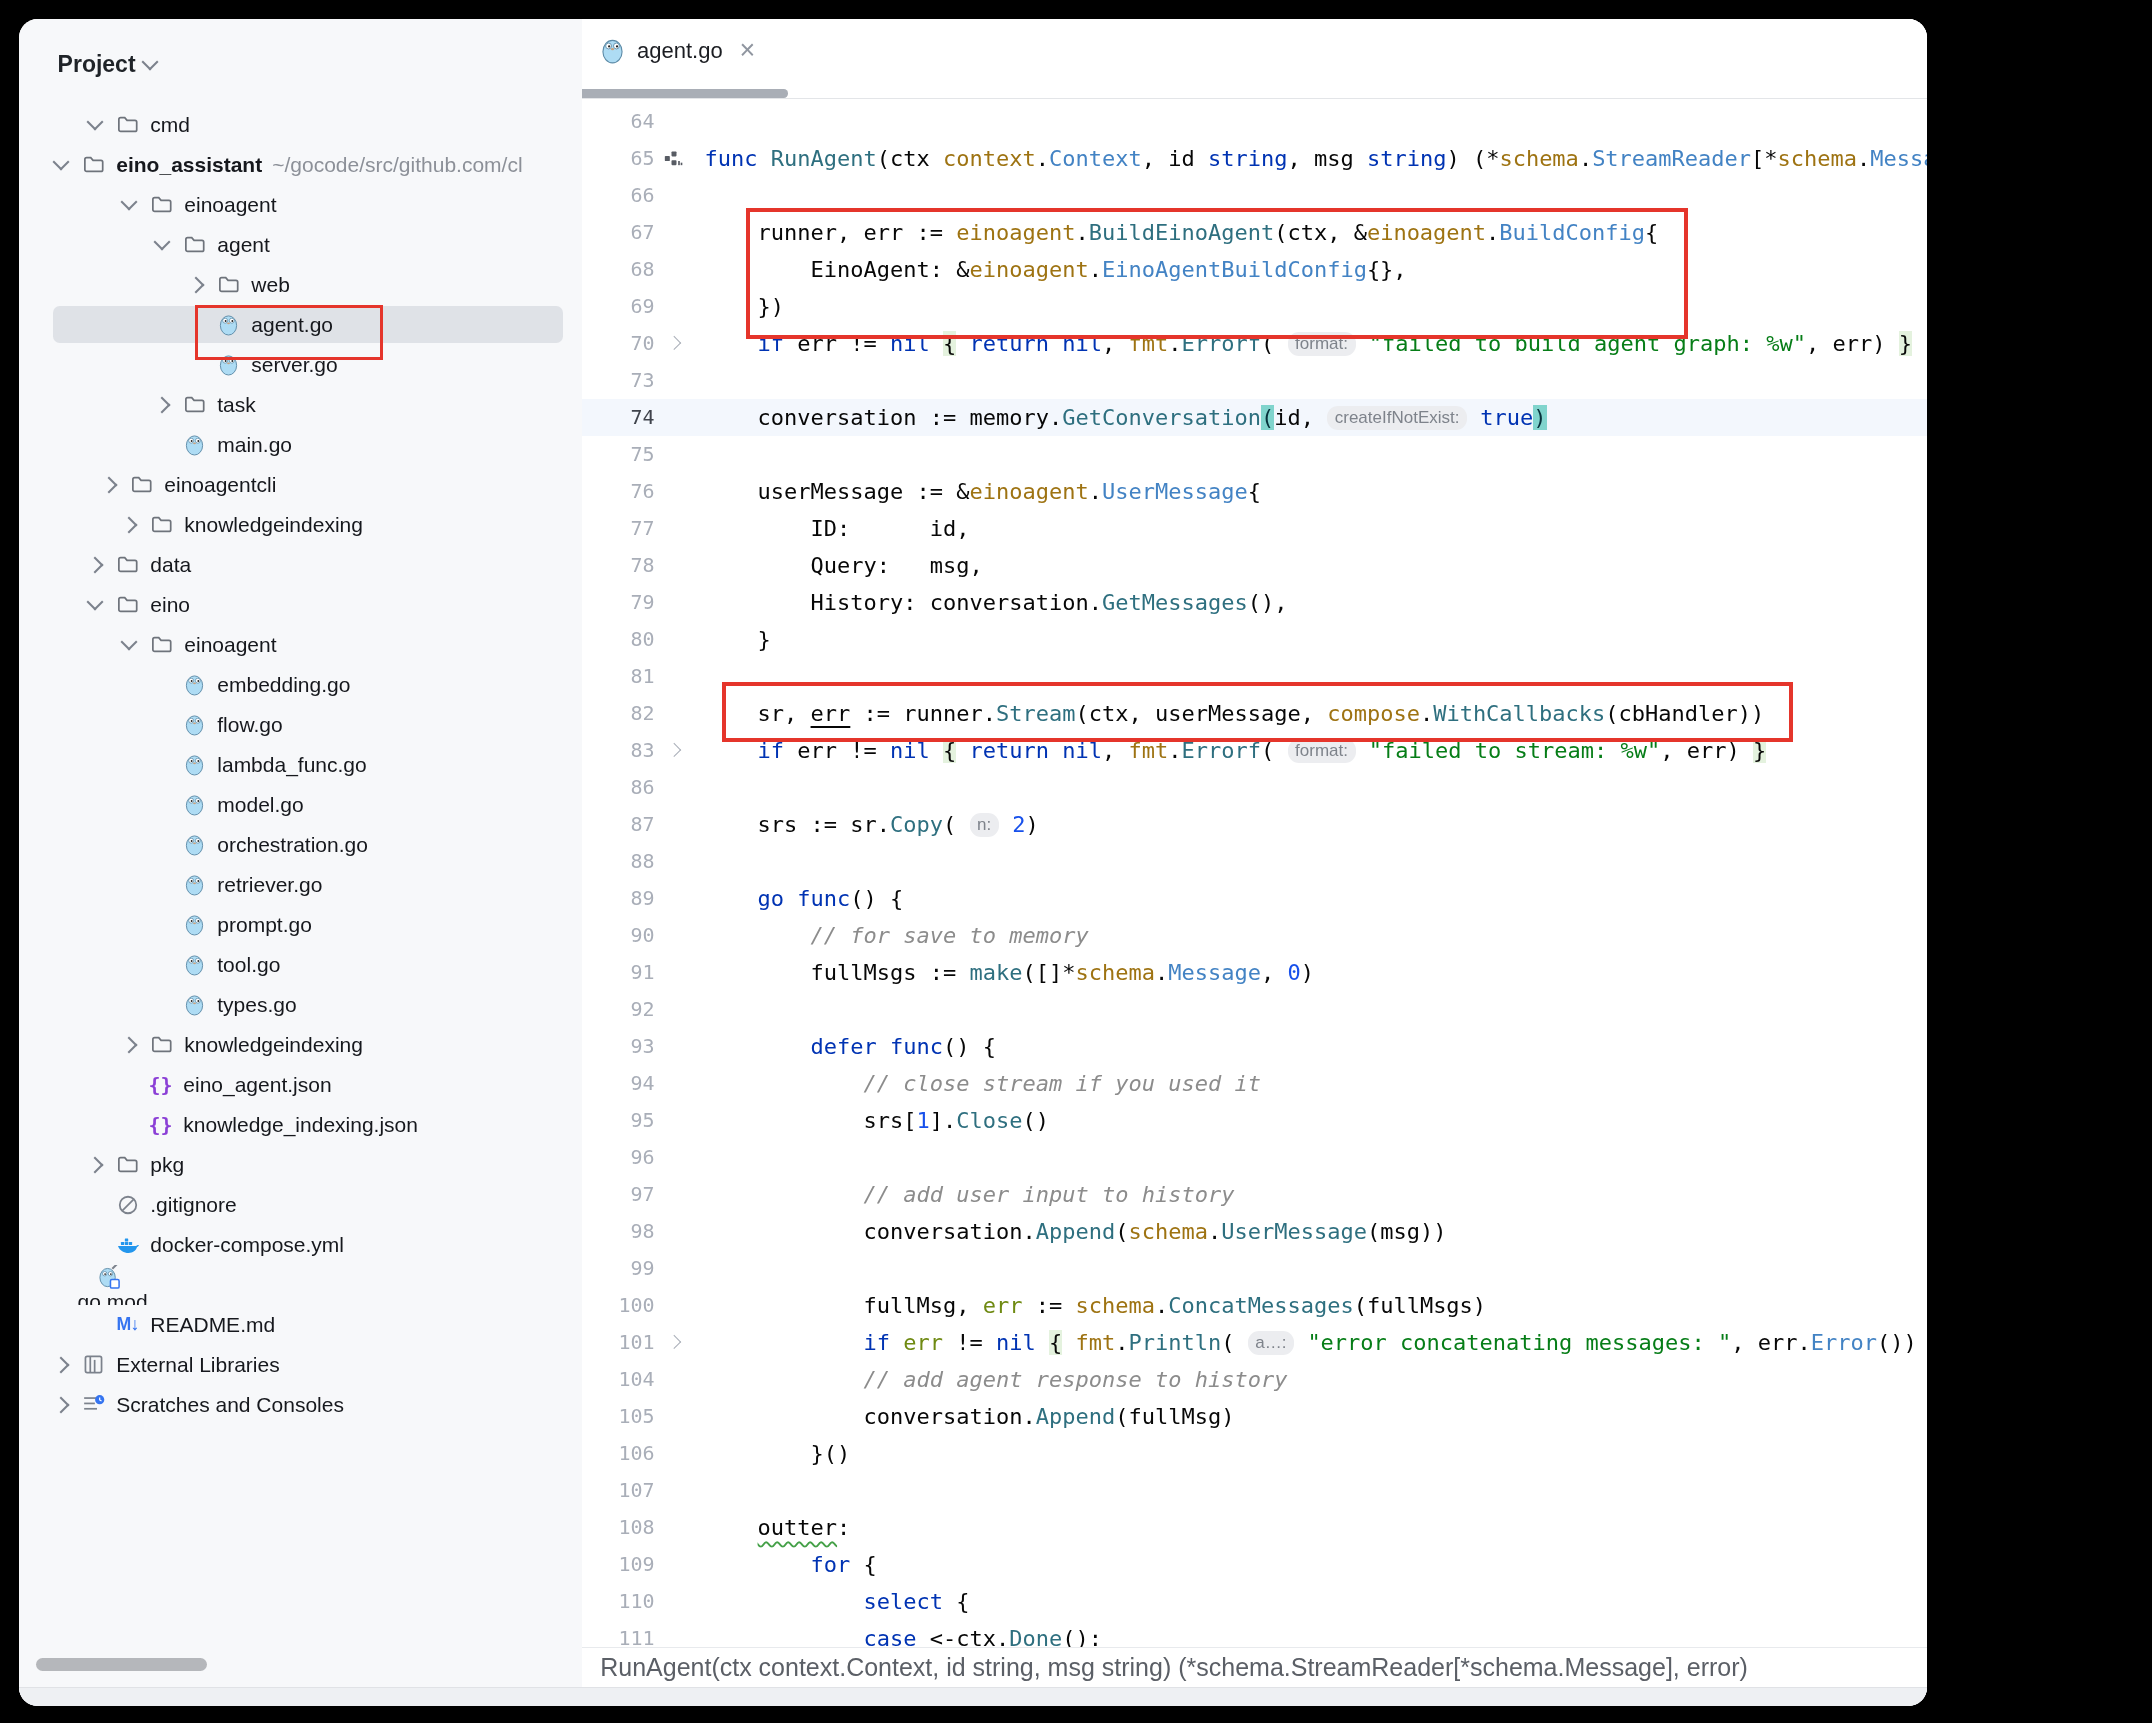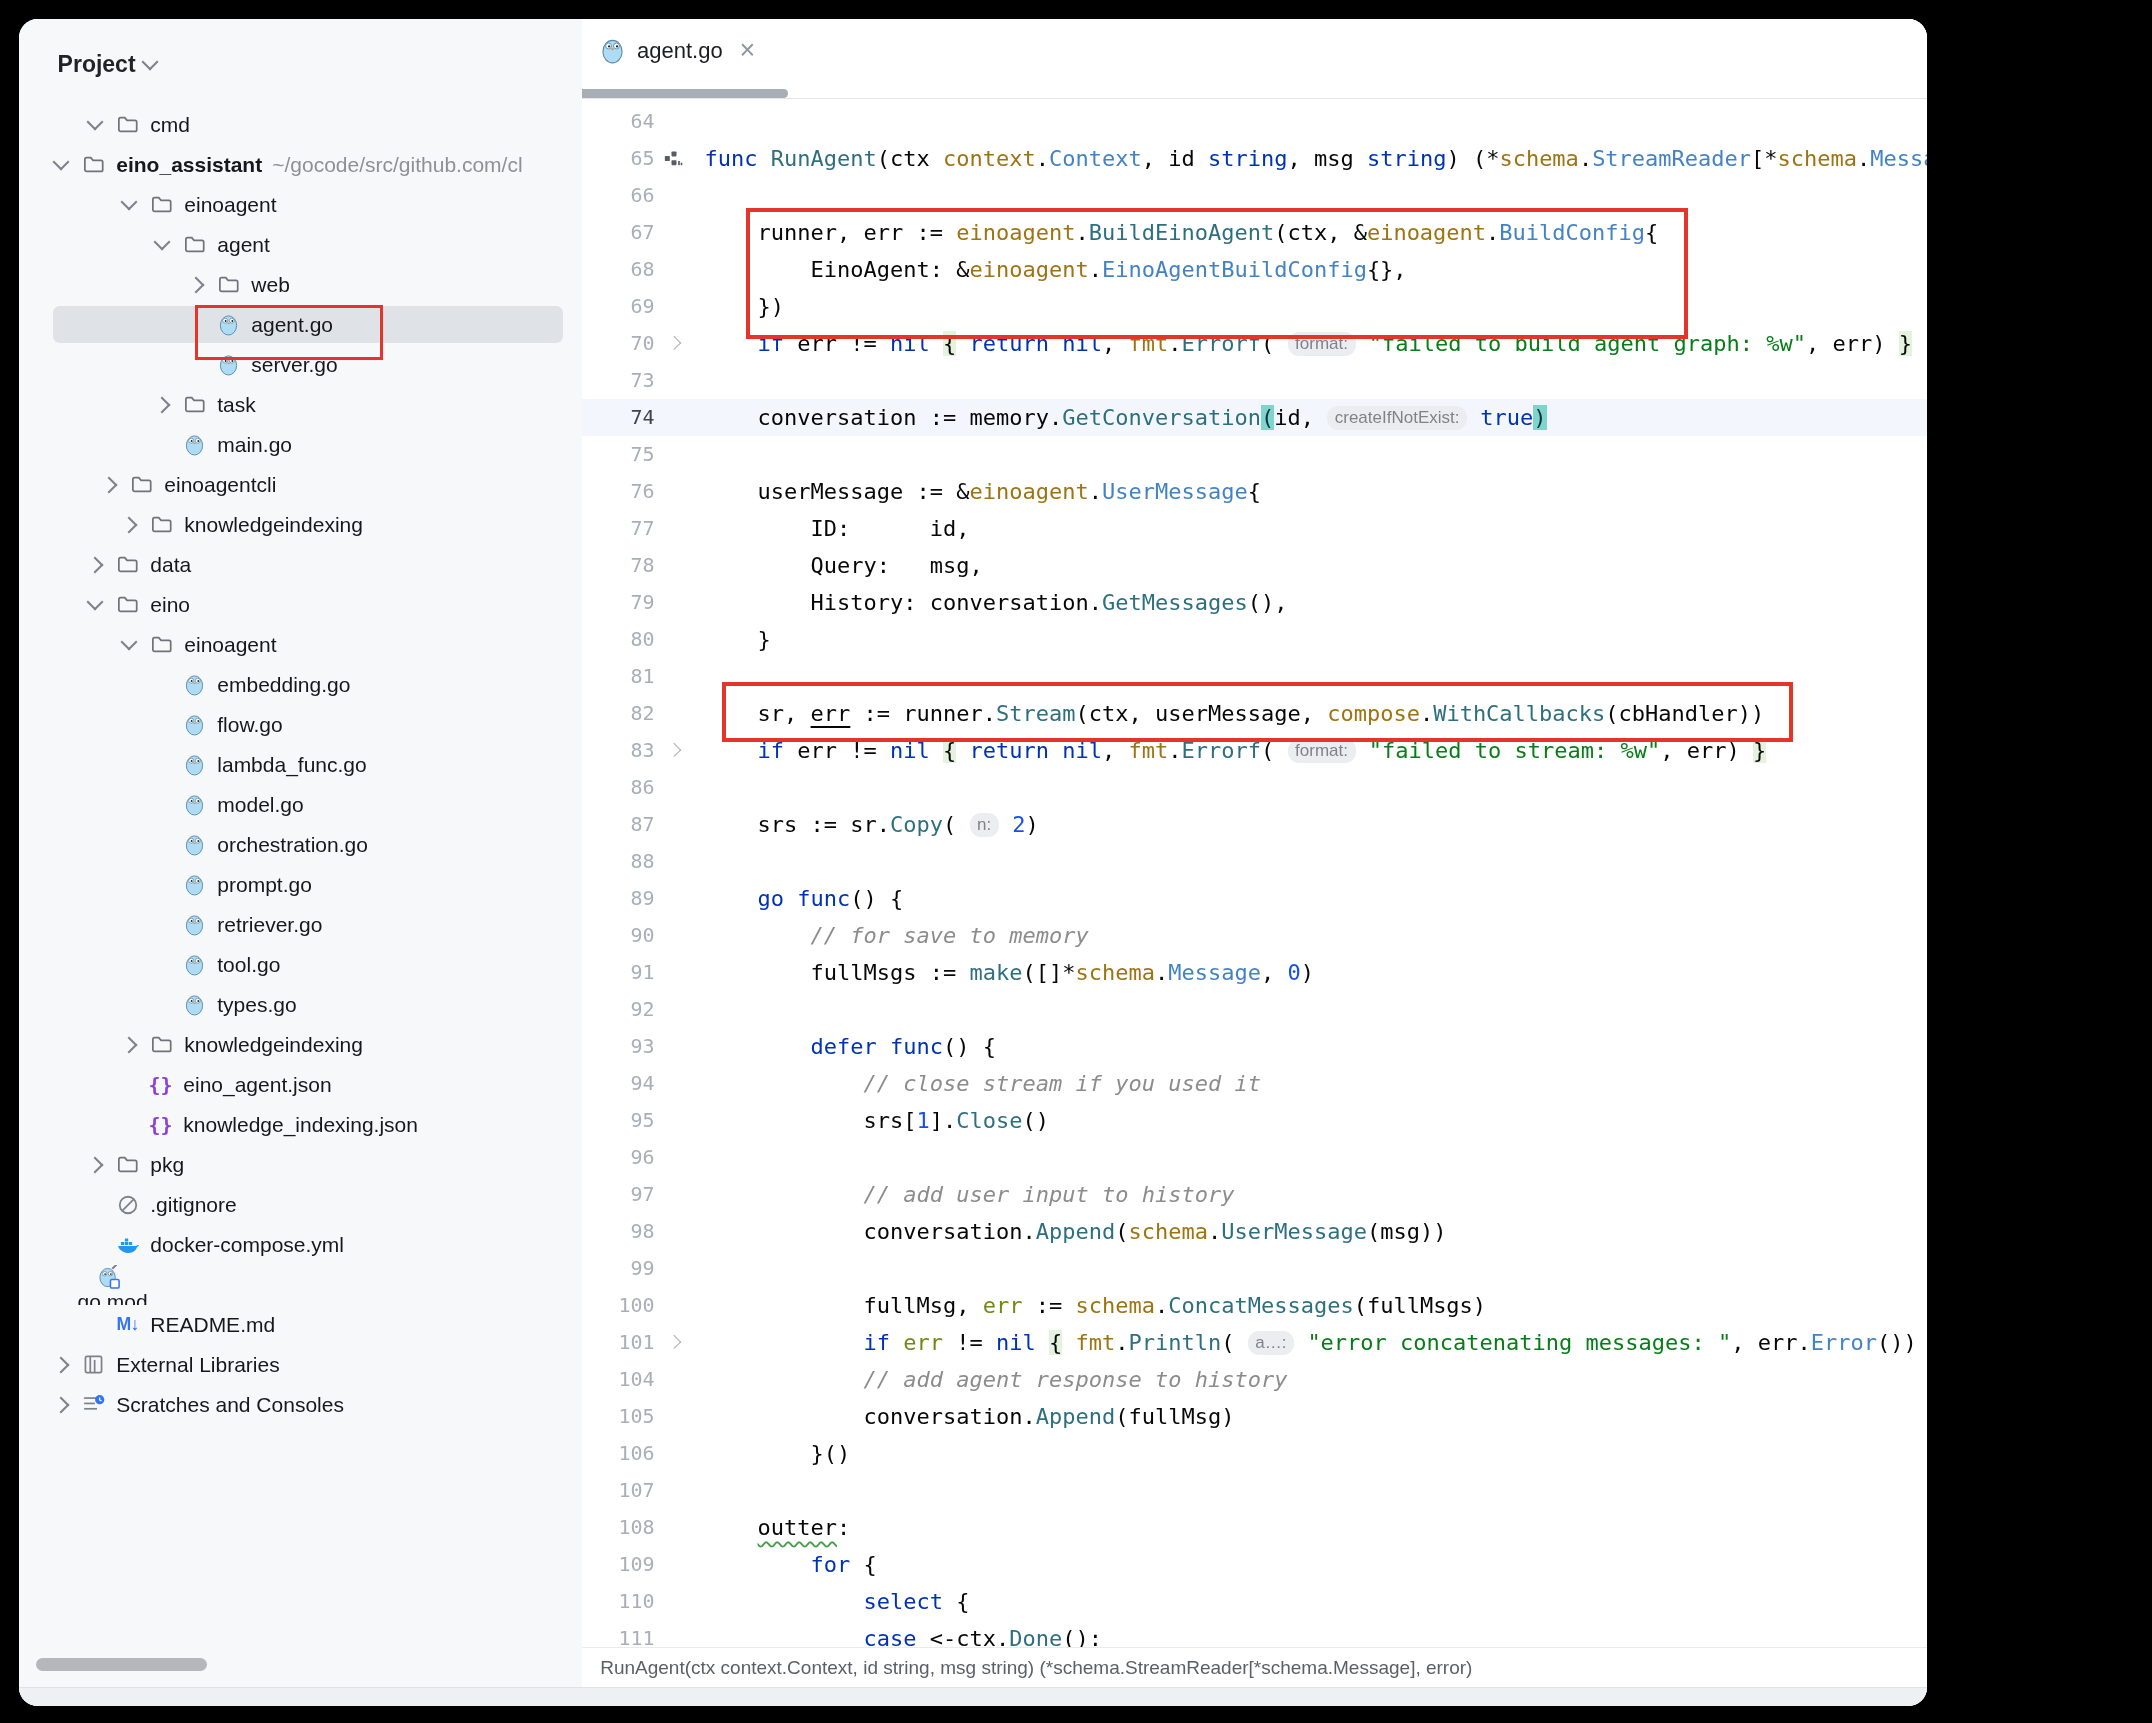--- a/index.html
+++ b/index.html
@@ -51,21 +51,21 @@
   .t-num{color:#1750EB;}
   .t-cmt{color:#8C8C8C;font-style:italic;}
   .t-olv{color:#6F8A12;}
   .t-ghl{background:#E4F2DE;}
   .t-phl{background:#80D4CD;color:#06313B;}
   .t-ule{text-decoration:underline;text-underline-offset:5px;text-decoration-thickness:1.7px;}
   .t-wavy{text-decoration:underline;text-decoration-style:wavy;text-decoration-color:#44A047;text-decoration-thickness:1.7px;text-underline-offset:5.9px;}
   .t-hint{display:inline-block;font-family:"Liberation Sans",sans-serif;font-size:17px;color:#7E838B;background:#ECEDF0;border-radius:11px;padding:1.7px 7.6px;vertical-align:1.7px;text-align:right;}
 
   .crumbbar{position:absolute;left:0;top:1628px;width:100%;height:40px;background:#fff;border-top:0.8px solid #E8EAED;display:flex;align-items:center;}
-  .crumbbar .txt{margin-left:18.6px;font-size:19px;color:#5B5F66;}
+  .crumbbar .txt{margin-left:18.6px;font-size:25px;color:#5B5F66;}
   .bottom-strip{position:absolute;left:0;top:1668px;width:100%;height:18.6px;background:#EEF0F3;border-top:0.8px solid #E0E2E6;}
 
   .redbox{position:absolute;border:4.2px solid #E5352B;pointer-events:none;}
   .redbox.thin{border-width:3.4px;}
   svg{display:block;}
 </style>
 </head>
 <body>
 
 <div class="page">
@@ -387,38 +387,38 @@
                   <svg width="21" height="23" viewBox="0 0 22 24">
                     <ellipse cx="11" cy="13" rx="8.5" ry="10" fill="#AEDCF4" stroke="#5E8CA8" stroke-width="1"></ellipse>
                     <circle cx="7.5" cy="8" r="2.6" fill="#fff" stroke="#5E8CA8" stroke-width="0.8"></circle>
                     <circle cx="14.5" cy="8" r="2.6" fill="#fff" stroke="#5E8CA8" stroke-width="0.8"></circle>
                     <circle cx="8" cy="8.4" r="1" fill="#222"></circle>
                     <circle cx="15" cy="8.4" r="1" fill="#222"></circle>
                     <ellipse cx="11" cy="10.8" rx="1.5" ry="1" fill="#C9A27E"></ellipse>
                   </svg>
                 </span>
               </span>
+              <span class="name">retriever.go</span>
+            </div>
+          </div>
+          <div class="tree-row">
+            <div class="cell" style="padding-left: 160px;">
+              <span class="icobox">
+                <span>
+                  <svg width="21" height="23" viewBox="0 0 22 24">
+                    <ellipse cx="11" cy="13" rx="8.5" ry="10" fill="#AEDCF4" stroke="#5E8CA8" stroke-width="1"></ellipse>
+                    <circle cx="7.5" cy="8" r="2.6" fill="#fff" stroke="#5E8CA8" stroke-width="0.8"></circle>
+                    <circle cx="14.5" cy="8" r="2.6" fill="#fff" stroke="#5E8CA8" stroke-width="0.8"></circle>
+                    <circle cx="8" cy="8.4" r="1" fill="#222"></circle>
+                    <circle cx="15" cy="8.4" r="1" fill="#222"></circle>
+                    <ellipse cx="11" cy="10.8" rx="1.5" ry="1" fill="#C9A27E"></ellipse>
+                  </svg>
+                </span>
+              </span>
               <span class="name">prompt.go</span>
-            </div>
-          </div>
-          <div class="tree-row">
-            <div class="cell" style="padding-left: 160px;">
-              <span class="icobox">
-                <span>
-                  <svg width="21" height="23" viewBox="0 0 22 24">
-                    <ellipse cx="11" cy="13" rx="8.5" ry="10" fill="#AEDCF4" stroke="#5E8CA8" stroke-width="1"></ellipse>
-                    <circle cx="7.5" cy="8" r="2.6" fill="#fff" stroke="#5E8CA8" stroke-width="0.8"></circle>
-                    <circle cx="14.5" cy="8" r="2.6" fill="#fff" stroke="#5E8CA8" stroke-width="0.8"></circle>
-                    <circle cx="8" cy="8.4" r="1" fill="#222"></circle>
-                    <circle cx="15" cy="8.4" r="1" fill="#222"></circle>
-                    <ellipse cx="11" cy="10.8" rx="1.5" ry="1" fill="#C9A27E"></ellipse>
-                  </svg>
-                </span>
-              </span>
-              <span class="name">retriever.go</span>
             </div>
           </div>
           <div class="tree-row">
             <div class="cell" style="padding-left: 160px;">
               <span class="icobox">
                 <span>
                   <svg width="21" height="23" viewBox="0 0 22 24">
                     <ellipse cx="11" cy="13" rx="8.5" ry="10" fill="#AEDCF4" stroke="#5E8CA8" stroke-width="1"></ellipse>
                     <circle cx="7.5" cy="8" r="2.6" fill="#fff" stroke="#5E8CA8" stroke-width="0.8"></circle>
                     <circle cx="14.5" cy="8" r="2.6" fill="#fff" stroke="#5E8CA8" stroke-width="0.8"></circle>

